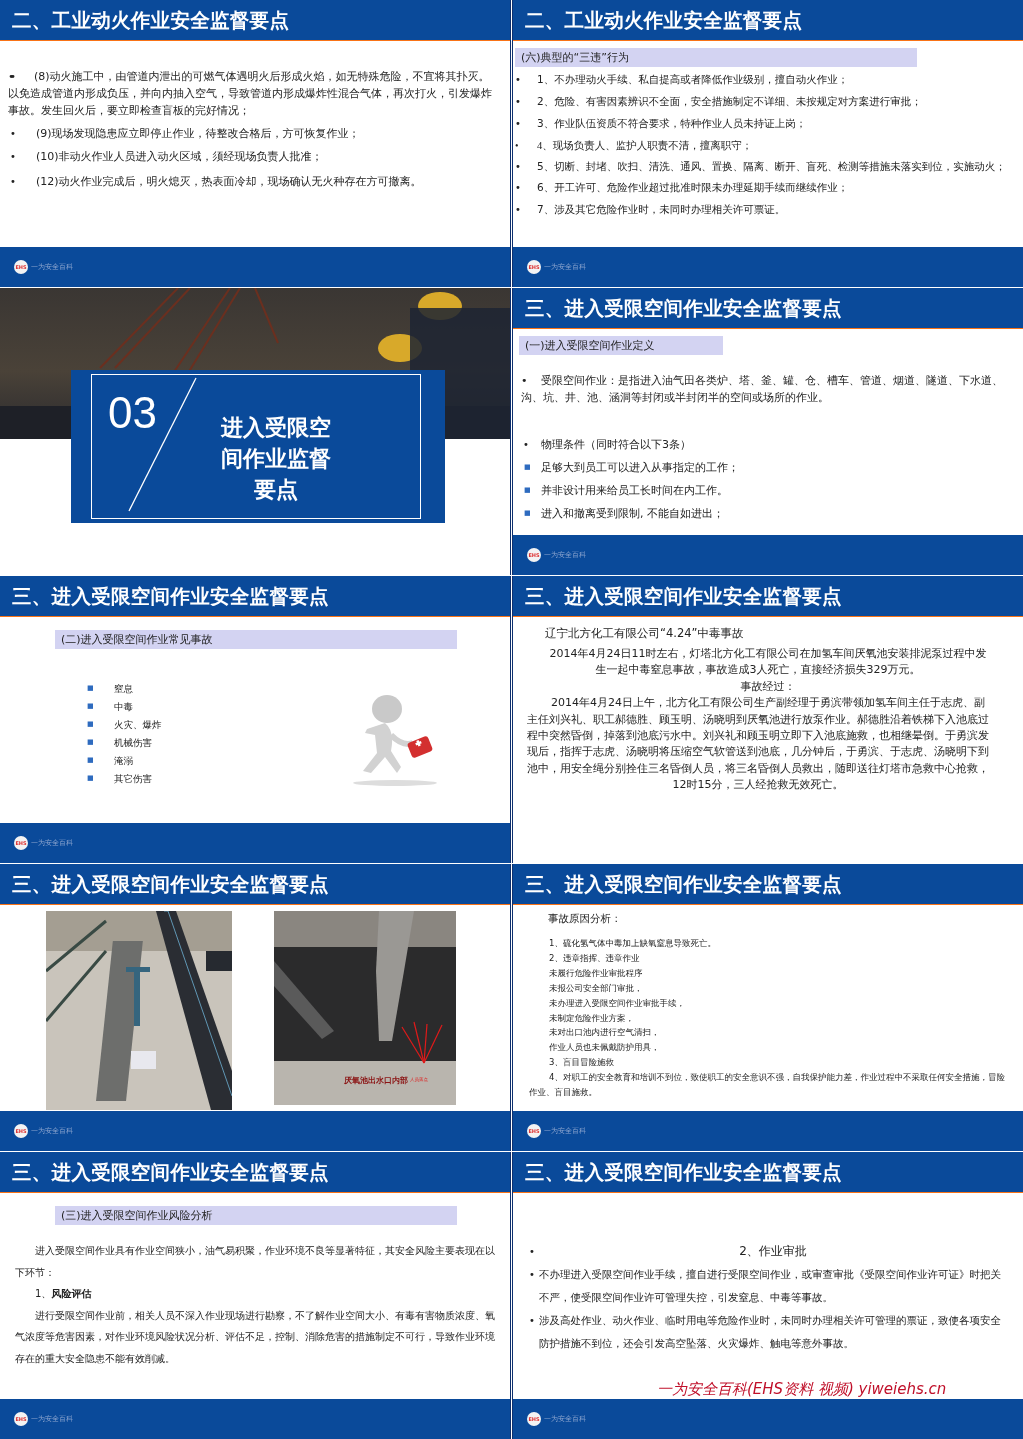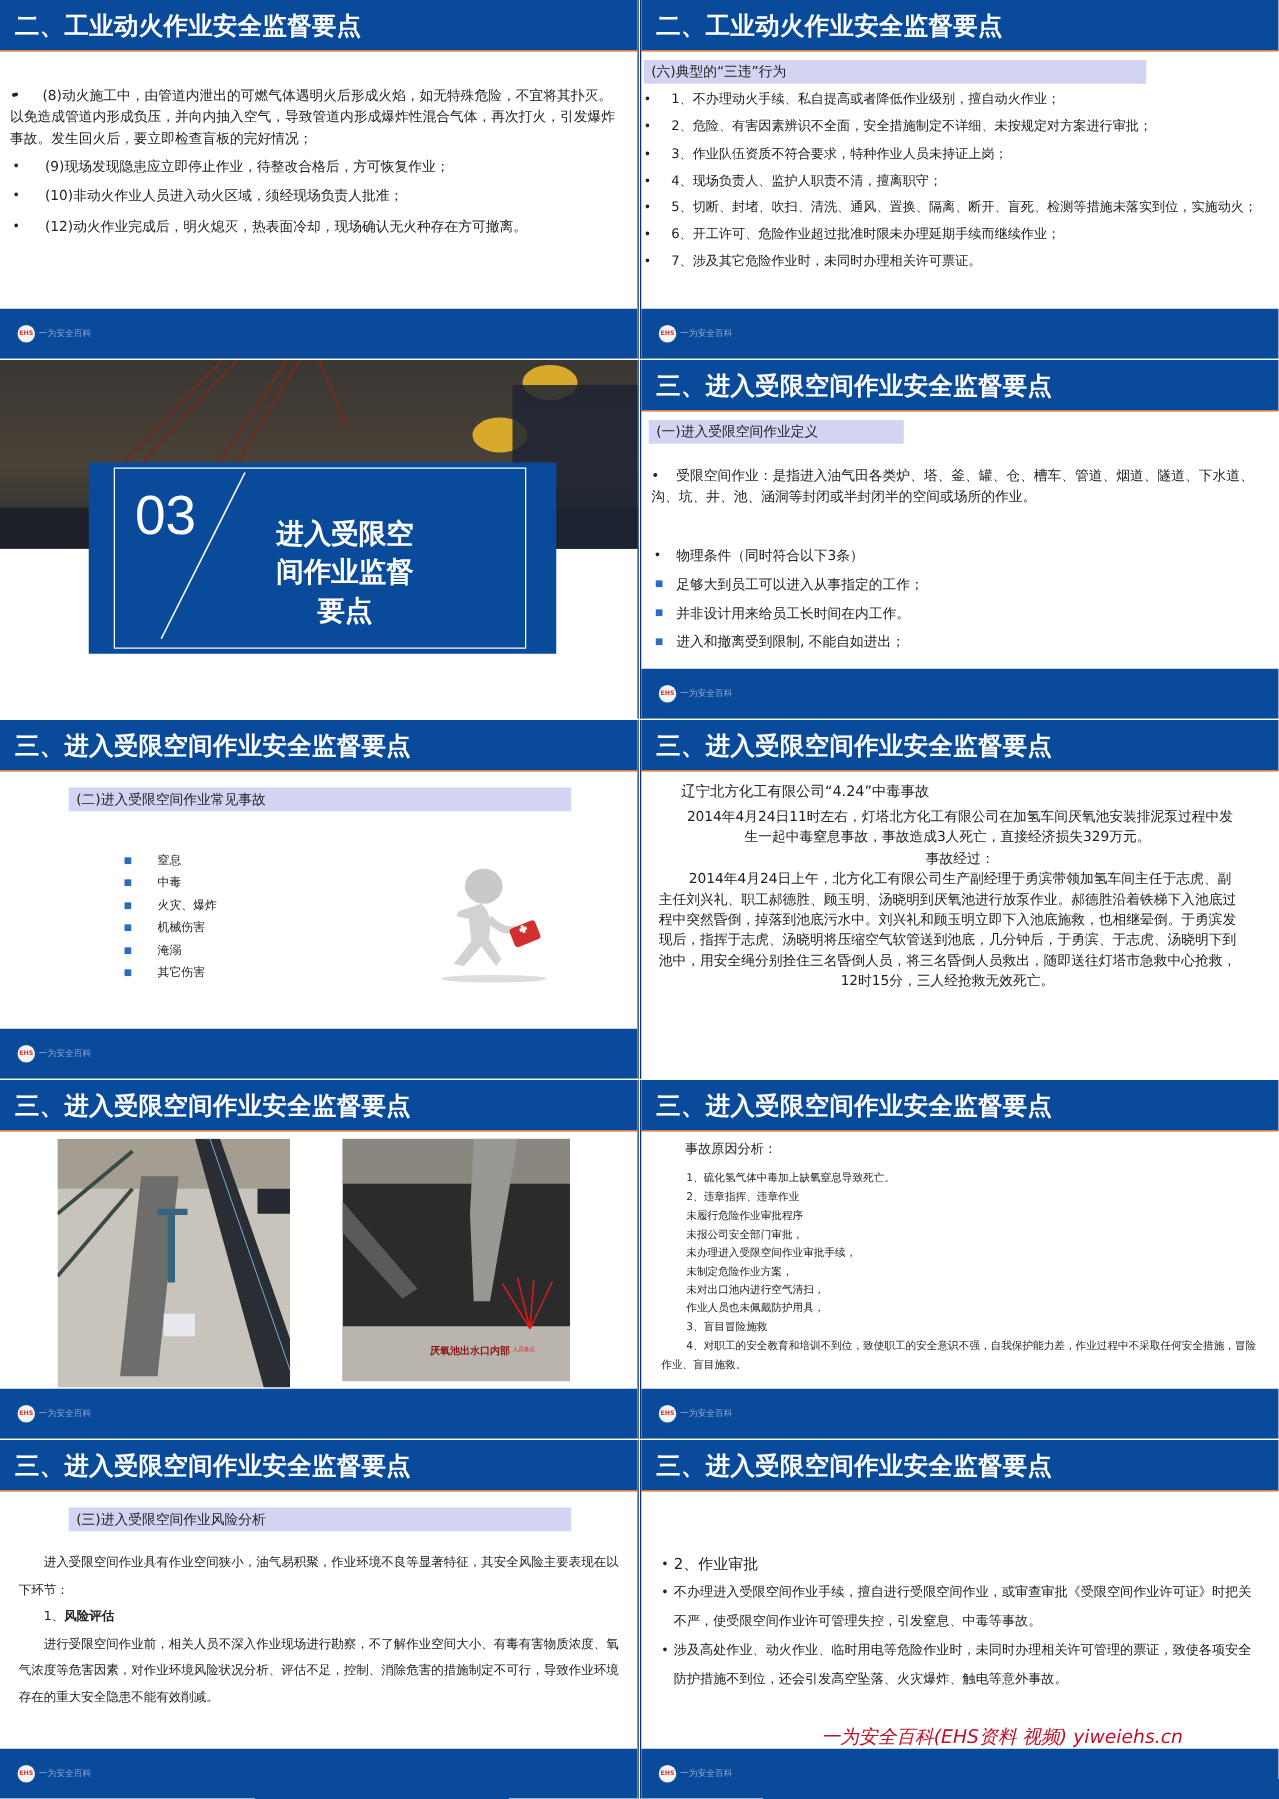--- a/index.html
+++ b/index.html
@@ -50,21 +50,21 @@
 
   <div class="slide right" style="top:0;">
     <div class="hdr">
         <div class="t">二、工业动火作业安全监督要点</div>
       </div>
     <div class="sub" style="left:2px; top:48px; width:402px;">(六)典型的“三违”行为</div>
     <div class="bl" style="left:0; top:71px; width:508px; font-size:10.5px;">
       <div class="it tight" style="padding-left:24px;">1、不办理动火手续、私自提高或者降低作业级别，擅自动火作业；</div>
       <div class="it tight" style="padding-left:24px;">2、危险、有害因素辨识不全面，安全措施制定不详细、未按规定对方案进行审批；</div>
       <div class="it tight" style="padding-left:24px;">3、作业队伍资质不符合要求，特种作业人员未持证上岗；</div>
-      <div class="it tight" style="padding-left:24px;">4、现场负责人、监护人职责不清，擅离职守；</div>
+      <div class="it tight" style="padding-left:24px;font-family:Liberation Serif, serif;">4、现场负责人、监护人职责不清，擅离职守；</div>
       <div class="it tight" style="padding-left:0; line-height:15px;"><span style="display:inline-block;width:24px;">&nbsp;</span><span>5、切断、封堵、吹扫、清洗、通风、置换、隔离、断开、盲死、检测等措施未落实到位，实施动火；</span></div>
       <div class="it tight" style="padding-left:24px;">6、开工许可、危险作业超过批准时限未办理延期手续而继续作业；</div>
       <div class="it tight" style="padding-left:24px;">7、涉及其它危险作业时，未同时办理相关许可票证。</div>
     </div>
     <div class="ftr">
       <div class="logo">
           <div class="c">EHS</div>
           <div class="n">一为安全百科</div>
         </div>
     </div>
@@ -114,21 +114,21 @@
           <div class="n">一为安全百科</div>
         </div>
     </div>
   </div>
 
   <div class="slide left" style="top:576px;">
     <div class="hdr">
         <div class="t">三、进入受限空间作业安全监督要点</div>
       </div>
     <div class="sub" style="left:55px; top:54px; width:402px;">(二)进入受限空间作业常见事故</div>
-    <div class="bl" style="left:96px; top:104px; font-size:9.5px;">
+    <div class="bl" style="left:84px; top:104px; font-size:9.5px;">
       <div class="it sq" style="margin-bottom:1px; padding-left:30px;">窒息</div>
       <div class="it sq" style="margin-bottom:1px; padding-left:30px;">中毒</div>
       <div class="it sq" style="margin-bottom:1px; padding-left:30px;">火灾、爆炸</div>
       <div class="it sq" style="margin-bottom:1px; padding-left:30px;">机械伤害</div>
       <div class="it sq" style="margin-bottom:1px; padding-left:30px;">淹溺</div>
       <div class="it sq" style="margin-bottom:1px; padding-left:30px;">其它伤害</div>
     </div>
     <svg class="pic" style="left:345px; top:115px;" width="100" height="100" viewBox="0 0 100 100">
       <ellipse cx="50" cy="92" rx="42" ry="3" fill="#ddd"></ellipse>
       <ellipse cx="42" cy="18" rx="15" ry="14" fill="#c9c9c9"></ellipse>
@@ -237,21 +237,21 @@
           <div class="n">一为安全百科</div>
         </div>
     </div>
   </div>
 
   <div class="slide right" style="top:1152px;">
     <div class="hdr">
         <div class="t">三、进入受限空间作业安全监督要点</div>
       </div>
     <div class="bl" style="left:14px; top:88px; width:480px; font-size:10.5px; line-height:23px;">
-      <div class="it" style="padding-left:12px; margin-bottom:0; font-size:12px;">2、作业审批</div>
+      <div class="it" style="padding-left:12px; margin-bottom:0; font-size:12px;text-align:center;">2、作业审批</div>
       <div class="it" style="padding-left:12px; margin-bottom:0;">不办理进入受限空间作业手续，擅自进行受限空间作业，或审查审批《受限空间作业许可证》时把关不严，使受限空间作业许可管理失控，引发窒息、中毒等事故。</div>
       <div class="it" style="padding-left:12px; margin-bottom:0;">涉及高处作业、动火作业、临时用电等危险作业时，未同时办理相关许可管理的票证，致使各项安全防护措施不到位，还会引发高空坠落、火灾爆炸、触电等意外事故。</div>
     </div>
     <div style="position:absolute; left:144px; top:228px; font-size:15px; font-style:italic; color:#c0102a; white-space:nowrap;">一为安全百科(EHS资料 视频) yiweiehs.cn</div>
     <div class="ftr">
       <div class="logo">
           <div class="c">EHS</div>
           <div class="n">一为安全百科</div>
         </div>
     </div>

